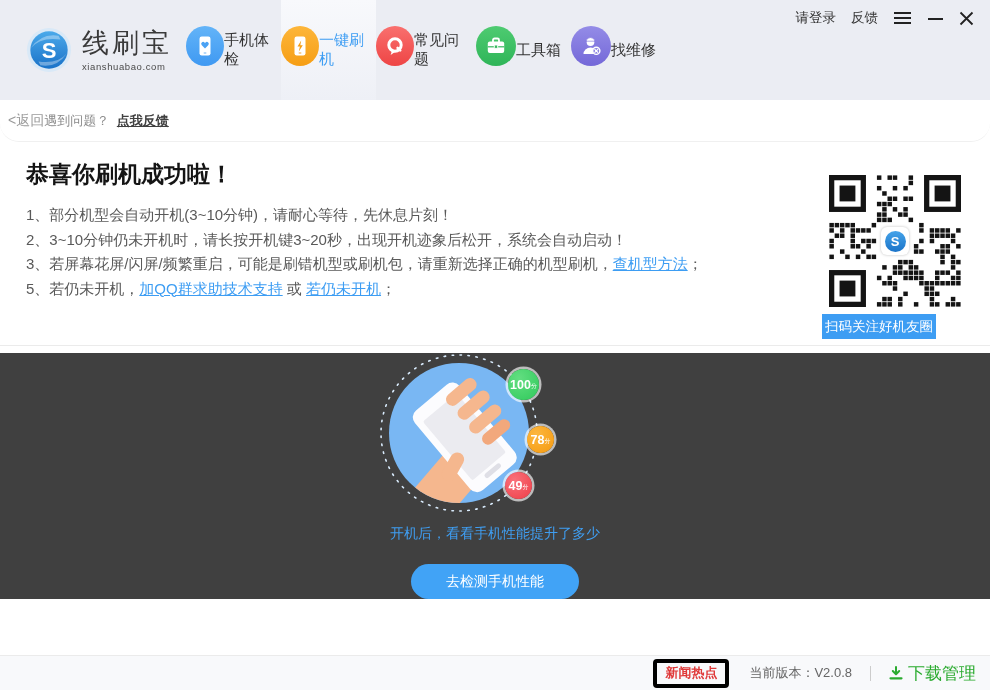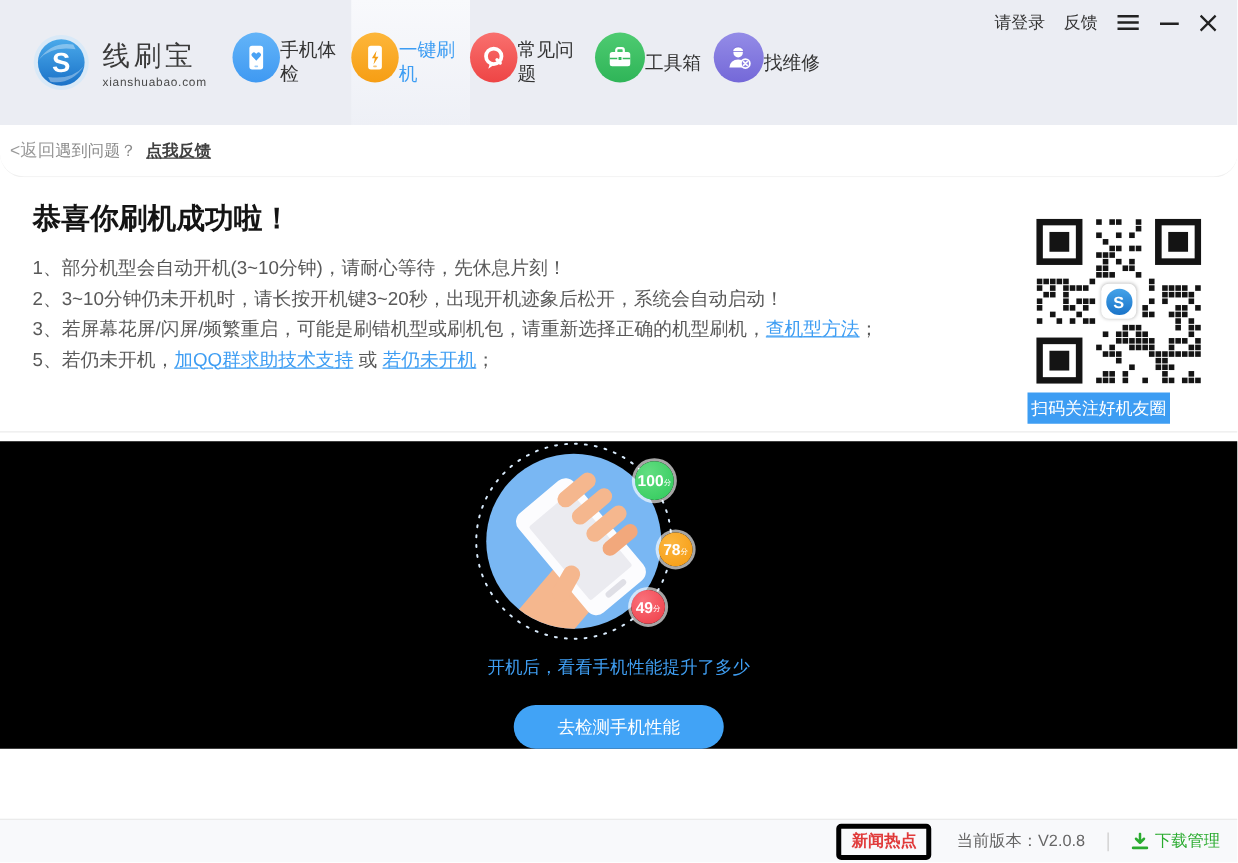--- a/index.html
+++ b/index.html
@@ -7,21 +7,21 @@
   body {
     font-family:"Liberation Sans","DejaVu Sans",sans-serif;
     background:#fff; color:#333; position:relative; overflow:hidden;
   }
 
   
   .header { height:100px; background:#ebedf3; display:flex; align-items:stretch; position:relative; }
   .logo-wrap { display:flex; align-items:center; padding-left:26px; width:186px; }
   .logo-circle { width:46px; height:46px; flex:0 0 auto; }
   .logo-text { margin-left:10px; margin-top:2px; }
-  .brand-name { font-size:22px; color:#3a3a3a; letter-spacing:3px; line-height:30px; }
+  .brand-name { font-size:27px; color:#3a3a3a; letter-spacing:3px; line-height:30px;font-family:Liberation Mono, monospace; }
   .brand-domain { font-size:9.5px; color:#4a4a4a; letter-spacing:.6px; margin-top:1px; }
 
   .nav { display:flex; }
   .nav-item { width:95px; display:flex; flex-direction:row; align-items:center; justify-content:center; cursor:pointer; }
   .nav-item.active { background:linear-gradient(180deg,#f8f9fc 0%,#eef0f6 100%); }
   .nav-icon { width:40px; height:40px; border-radius:50%; display:flex; align-items:center; justify-content:center; margin-bottom:9px; }
   .ic-blue   { background:linear-gradient(180deg,#63b4f8,#3f99f2); }
   .ic-orange { background:linear-gradient(180deg,#fdb63a,#f69e14); }
   .ic-green  { background:linear-gradient(180deg,#4ecb71,#2fb558); }
   .ic-red    { background:linear-gradient(180deg,#f9706e,#ee4545); }
@@ -45,36 +45,36 @@
   .step { font-size:15px; color:#595959; line-height:24.5px; white-space:nowrap; }
   .link { color:#3d9df3; text-decoration:underline; cursor:pointer; }
 
   .qr-block { position:absolute; top:33px; right:22px; width:146px; text-align:center; }
   .qr-box { width:132px; height:132px; margin:0 auto; position:relative; background:#fff; }
   .qr-logo { position:absolute; left:50%; top:50%; transform:translate(-50%,-50%); width:28px; height:28px; background:#fff; border-radius:6px; box-shadow:0 0 3px rgba(0,0,0,.25); display:flex; align-items:center; justify-content:center; }
   .qr-logo-inner { width:21px; height:21px; border-radius:50%; background:linear-gradient(180deg,#45a3e9,#1b74c9); color:#fff; font-weight:bold; font-size:13px; display:flex; align-items:center; justify-content:center; }
   .qr-btn { margin-top:7px; width:114px; height:25px; line-height:25px; background:#3d9df3; color:#fff; font-size:13.5px; cursor:pointer; }
 
   
-  .promo { text-align:center; padding-top:0; background:#000000; }
+  .promo { text-align:center; padding-top:0; background:#404040; }
   .illus-wrap { position:relative; width:210px; height:163px; margin:7px auto 0; left:-11px; }
   .badge { position:absolute; border-radius:50%; color:#fff; font-weight:bold; display:flex; align-items:center; justify-content:center; box-shadow:0 0 0 2.5px rgba(255,255,255,.65); }
   .badge .unit { font-size:6px; font-weight:normal; margin-top:4px; }
   .badge-100 { left:129px; top:16px; width:31px; height:31px; font-size:12.5px; background:radial-gradient(circle at 35% 30%,#63de81,#2ec95a); }
   .badge-78 { left:148px; top:73px; width:27px; height:27px; font-size:12.5px; background:radial-gradient(circle at 35% 30%,#fcb63e,#f59a10); }
   .badge-49 { left:126px; top:119px; width:27px; height:27px; font-size:12.5px; background:radial-gradient(circle at 35% 30%,#f9707a,#ef3d47); }
   .promo-caption { margin-top:9px; font-size:14px; color:#3f9ef2; }
   .promo-btn { display:inline-block; margin-top:21px; padding:0 35px; height:35px; line-height:35px; background:#41a3f6; color:#fff; font-size:14px; border-radius:18px; cursor:pointer; }
 
   
   .footer { position:absolute; left:0; right:0; bottom:0; height:35px; background:#f8f9fb; border-top:1px solid #ebebeb; display:flex; align-items:center; justify-content:flex-end; padding-right:14px; }
   .news-badge { border:4px solid #000000; color:#e03a3a; font-size:13px; font-weight:bold; border-radius:4px; padding:1px 8px 2px; cursor:pointer; }
   .version { font-size:13px; color:#666; margin-left:20px; }
   .foot-divider { width:1px; height:15px; background:#ccc; margin:0 18px; }
-  .download { display:flex; align-items:center; gap:5px; color:#2aab2f; font-size:13px; cursor:pointer; }
+  .download { display:flex; align-items:center; gap:5px; color:#2aab2f; font-size:17px; cursor:pointer; }
 </style>
 </head>
 <body>
 
 <div class="header">
   <div class="logo-wrap">
     <svg class="logo-circle" viewBox="0 0 48 48">
       <defs>
         <linearGradient id="lg" x1="0" y1="0" x2="0" y2="1">
           <stop offset="0" stop-color="#4aa9ea"></stop>

